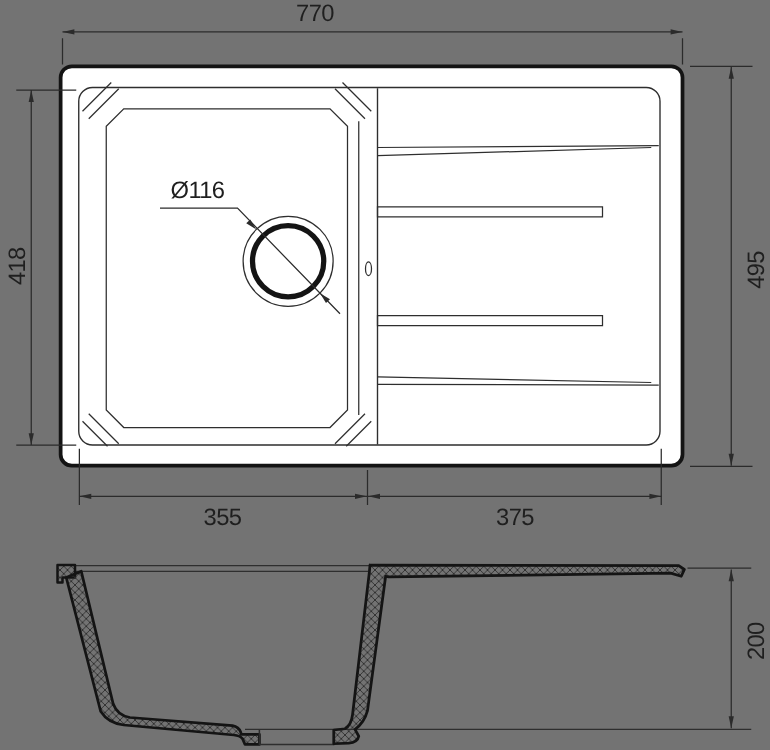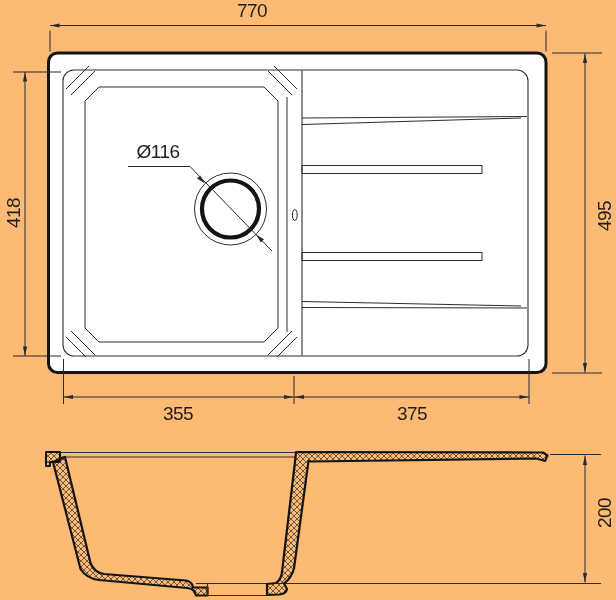--- a/index.html
+++ b/index.html
@@ -1,17 +1,17 @@
 <!DOCTYPE html>
 <html><head>
 <meta charset="utf-8">
 <style>
   html,body{margin:0;padding:0;background:#fff;}
   .stage{
-    position:relative;width:616px;height:600px;background:#fdba74;overflow:hidden;
+    position:relative;width:616px;height:600px;background:#737373;overflow:hidden;
     font-family:"Liberation Sans","DejaVu Sans",sans-serif;
   }
   svg{display:block}
   text{
     font-family:"Liberation Sans","DejaVu Sans",sans-serif;
     font-size:19px;
     fill:#1f1f1f;
     letter-spacing:-0.5px;
   }
 </style>

